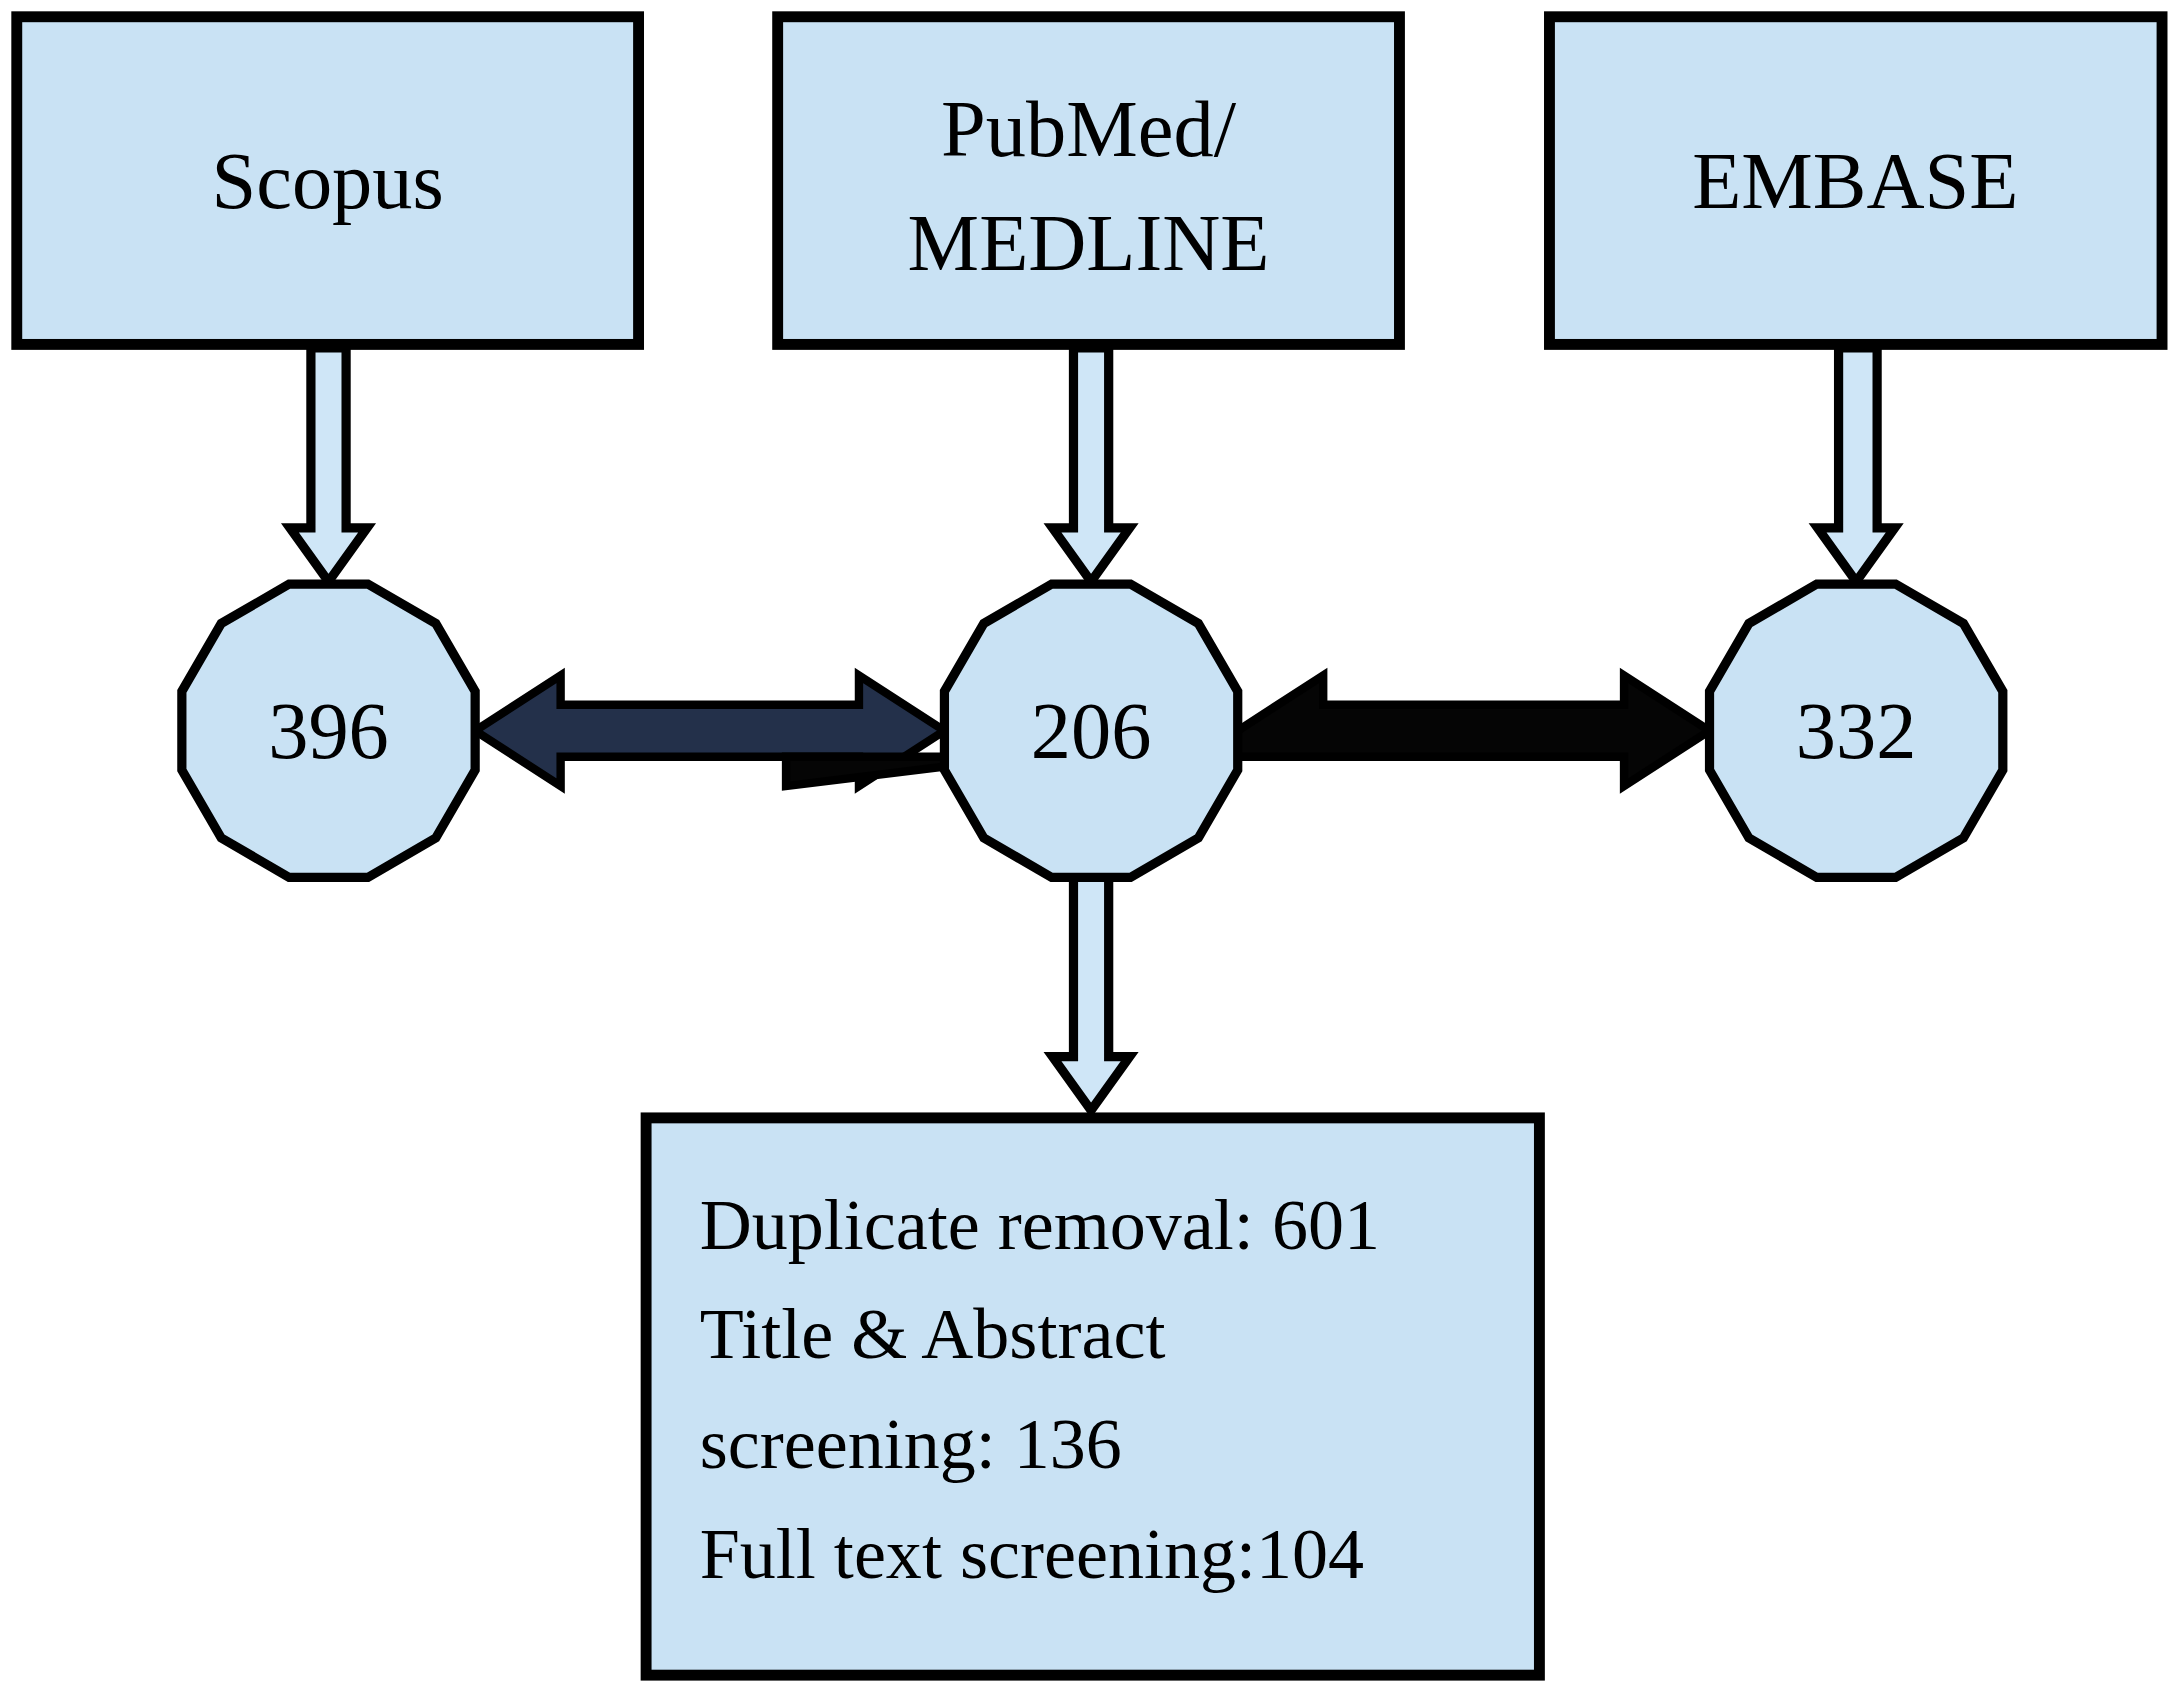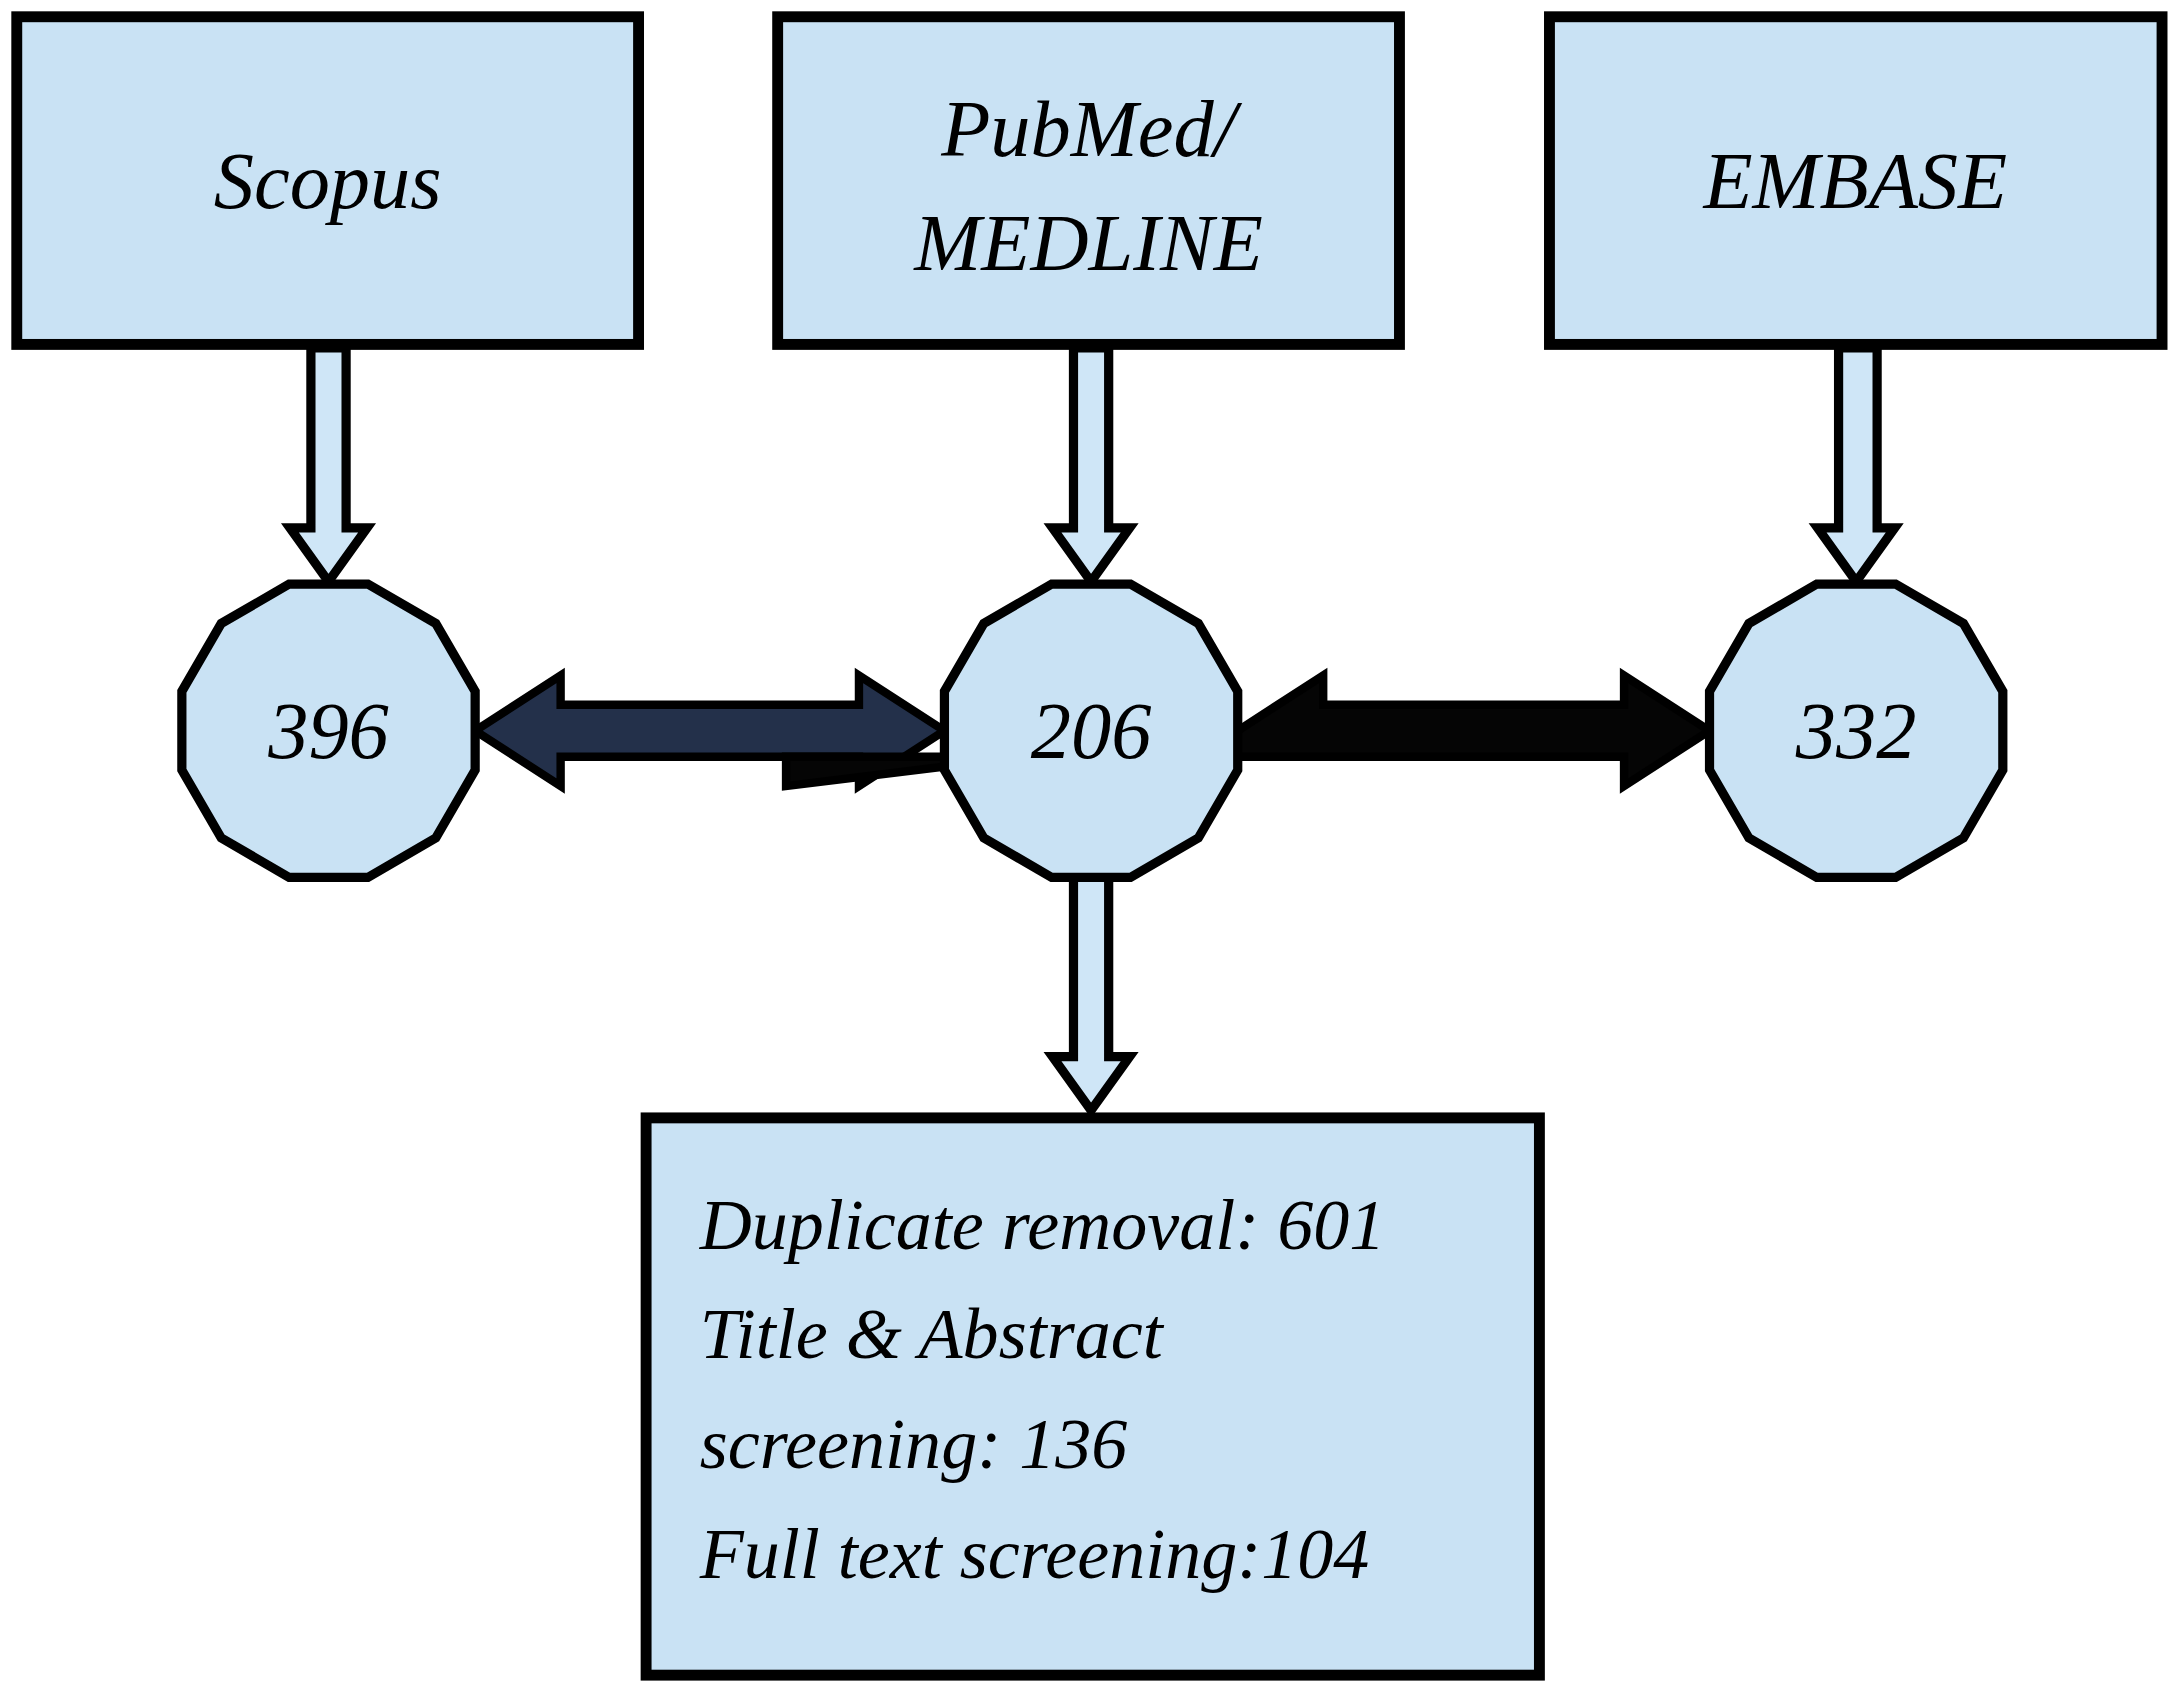--- a/index.html
+++ b/index.html
@@ -4,21 +4,20 @@
 <style>
   html, body {
     margin: 0;
     padding: 0;
     background: #ffffff;
   }
   .diagram-wrap {
     width: 100%;
     max-width: 2183px;
     margin: 0 auto;
-    font-style: italic;
   }
   svg {
     display: block;
     width: 100%;
     height: auto;
     font-family: "Liberation Serif", "DejaVu Serif", serif;
   }
   text {
     fill: #000000;
   }

